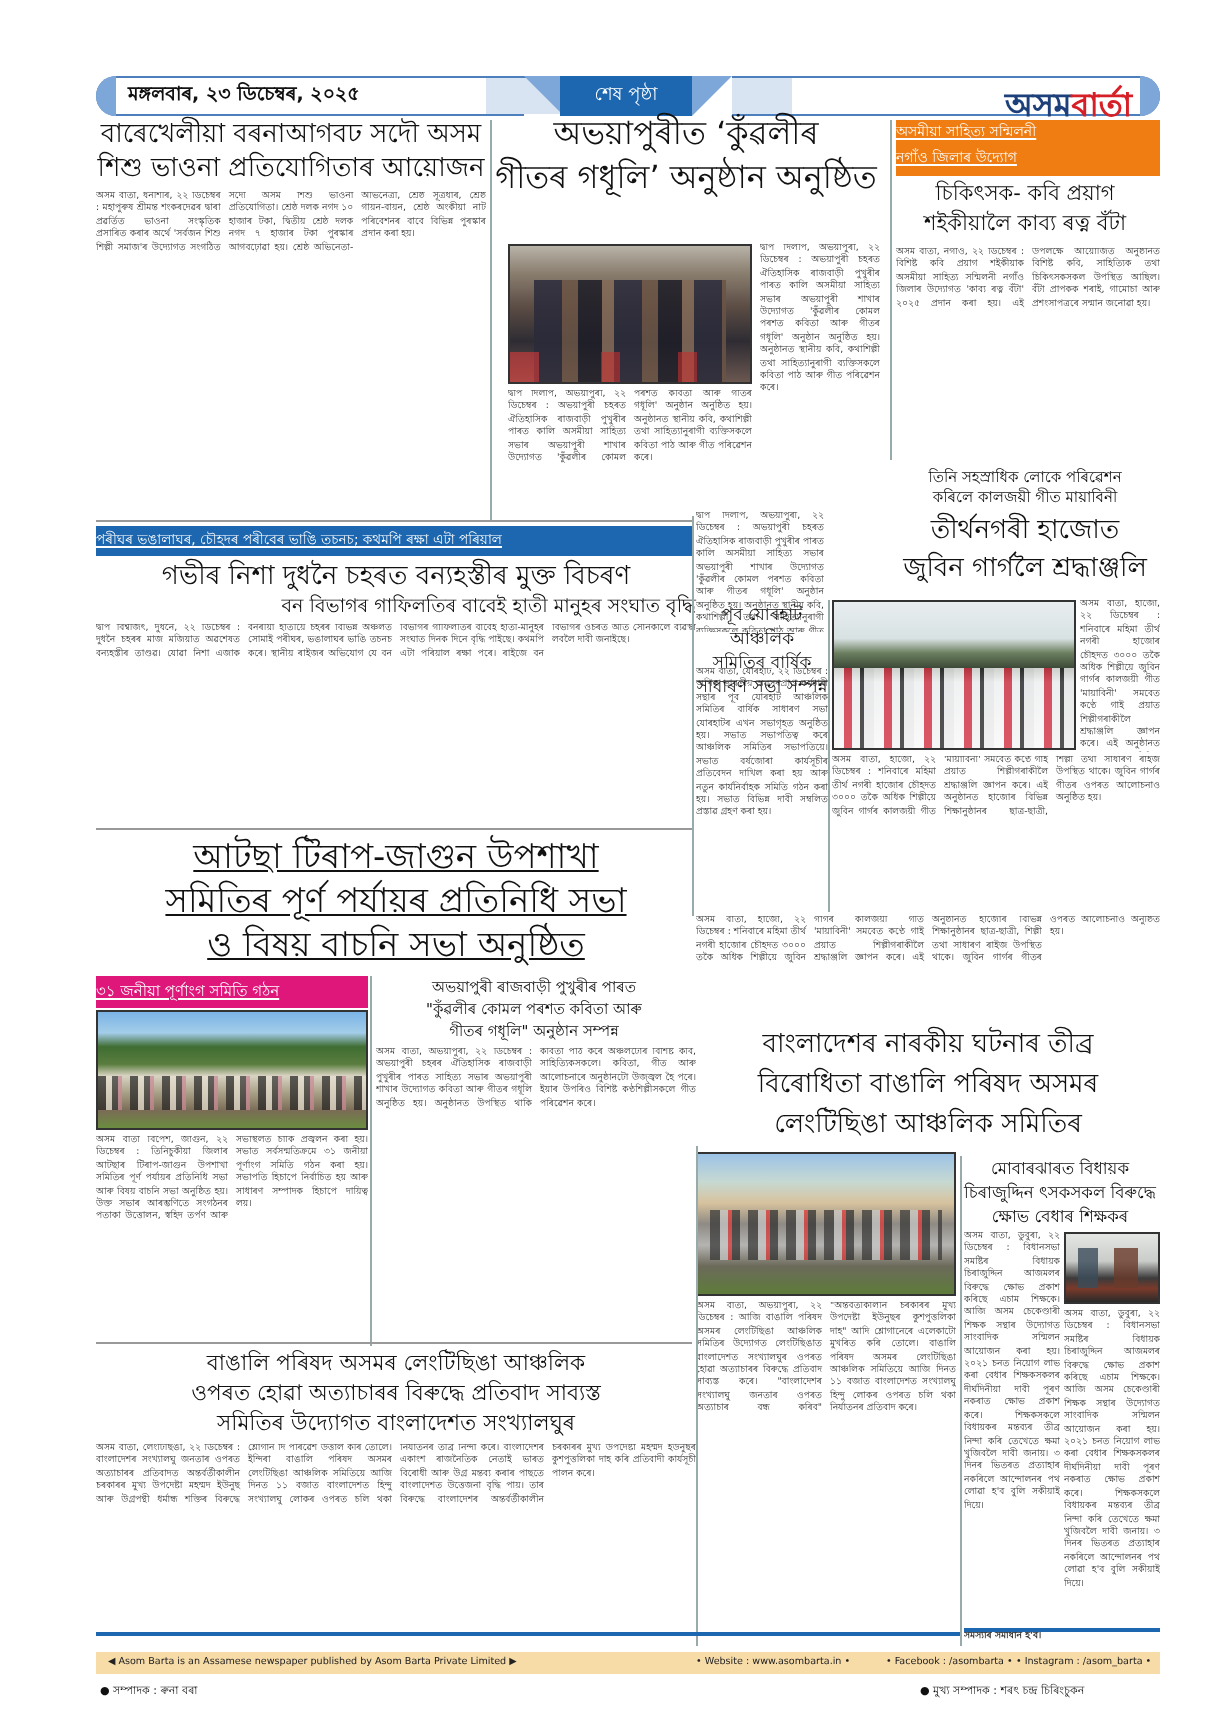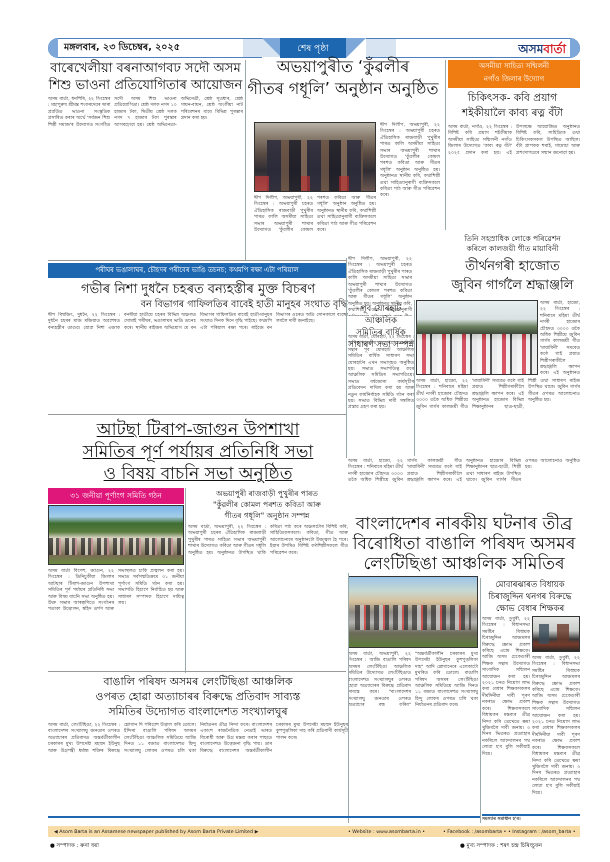--- a/index.html
+++ b/index.html
@@ -13,31 +13,31 @@
   .header-left { position: absolute; left: 0; top: 0; width: 214px; height: 20px; border: 1px solid #4d7fbd; border-right: none; border-radius: 10px 0 0 10px; background: linear-gradient(#fff, #fff); }
   .header-left::before { content: ""; position: absolute; left: -1px; top: -1px; width: 10px; height: 20px; border-radius: 10px 0 0 10px; background: #7da7d9; }
   .date-text { position: absolute; left: 16px; top: 2px; font-size: 9.5px; font-weight: bold; color: #111; }
   .header-grey { position: absolute; left: 195px; top: 0; width: 55px; height: 19px; background: #d9e4f2; border-top: 1px solid #4d7fbd; }
   .section-tab { position: absolute; left: 232px; top: 0; width: 66px; height: 20px; background: #1d67b0; color: #fff; font-size: 9px; text-align: center; line-height: 20px; clip-path: polygon(0 0, 100% 0, 100% 100%, 0 100%); }
   .section-tab-wedge-l { position: absolute; left: 214px; top: 0; width: 20px; height: 20px; background: #7da7d9; clip-path: polygon(0 0, 100% 0, 100% 100%); }
   .section-tab-wedge-r { position: absolute; left: 298px; top: 0; width: 20px; height: 20px; background: #7da7d9; clip-path: polygon(0 0, 100% 0, 0 100%); }
   .header-right { position: absolute; left: 318px; top: 0; width: 214px; height: 20px; border: 1px solid #4d7fbd; border-left: none; border-radius: 0 10px 10px 0; }
   .header-right::after { content: ""; position: absolute; right: -1px; top: -1px; width: 10px; height: 20px; border-radius: 0 10px 10px 0; background: #7da7d9; }
   .header-light { position: absolute; left: 318px; top: 1px; width: 30px; height: 18px; background: #d9e4f2; }
-  .masthead { position: absolute; right: 14px; top: 2px; font-size: 12px; font-weight: bold; }
+  .masthead { position: absolute; right: 14px; top: 2px; font-size: 16px; font-weight: bold; }
   .masthead .m1 { color: #1d3f7a; }
   .masthead .m2 { color: #d61f26; }
 
   
   .hl { position: absolute; text-align: center; font-family: "DejaVu Sans", sans-serif; font-weight: normal; color: #111; line-height: 1.1; }
   .body-text { position: absolute; font-size: 4.6px; line-height: 6.4px; color: #333; text-align: justify; overflow: hidden; }
   .col-rule { position: absolute; width: 1px; background: #9aa; }
   .hrule { position: absolute; height: 1px; background: #444; }
   .photo { position: absolute; overflow: hidden; border: 1px solid #333; }
-  .banner { position: absolute; color: #fff; text-align: center; font-size: 9px; line-height: 14px; }
+  .banner { position: absolute; color: #fff; font-size: 9px; line-height: 14px; text-decoration: underline; }
 
   .photo-crowd-officials { background: linear-gradient(180deg, #b9b3a8 0%, #8a7e6f 20%, #5b4c44 45%, #2e2c33 70%, #6b5750 100%); }
   .photo-crowd-officials::before { content: ""; position: absolute; left: 10%; top: 25%; width: 80%; height: 75%; background: repeating-linear-gradient(90deg, #2a2a3a 0 14px, #6a5445 14px 22px, #1d1d27 22px 34px, #846a58 34px 40px); opacity: .85; }
   .photo-crowd-officials::after { content: ""; position: absolute; left: 0; bottom: 0; width: 100%; height: 22%; background: linear-gradient(90deg, #d93a3a 0 12%, transparent 12% 38%, #c42f2f 38% 46%, transparent 46% 70%, #c42f2f 70% 78%, transparent 78%); opacity: .6; }
   .photo-rally { background: linear-gradient(180deg, #e9eef0 0%, #d8e2e2 25%, #6b7f5f 35%, #3d4a39 45%, #c4c8cc 55%, #e8e8e8 100%); }
   .photo-rally::after { content: ""; position: absolute; left: 0; top: 45%; width: 100%; height: 55%; background: repeating-linear-gradient(90deg, #ffffff 0 5px, #d6283b 5px 9px, #fafafa 9px 13px, #222 13px 15px, #f3f3f3 15px 20px); opacity: .75; }
   .photo-school { background: linear-gradient(180deg, #7ab4e6 0%, #a3cde9 18%, #3f6d32 30%, #5a7d3f 45%, #d9d3c2 55%, #a79f85 70%, #7a6c55 85%, #6a8d3f 100%); }
   .photo-school::after { content: ""; position: absolute; left: 0; top: 55%; width: 100%; height: 30%; background: repeating-linear-gradient(90deg, #222 0 4px, #e8e1d4 4px 7px, #333 7px 10px, #cc8899 10px 12px, transparent 12px 16px); opacity: .7; }
   .photo-protest { background: linear-gradient(180deg, #9cc3e6 0%, #c7d9d2 20%, #d7c29d 35%, #8e8a84 50%, #b5b4b2 65%, #6c6a5a 80%, #5e7c3a 100%); }
   .photo-protest::after { content: ""; position: absolute; left: 5%; top: 40%; width: 90%; height: 35%; background: repeating-linear-gradient(90deg, #333 0 5px, #c9c9c9 5px 9px, #d33 9px 11px, #2b2b2b 11px 15px, transparent 15px 19px); opacity: .7; }
@@ -124,31 +124,31 @@
   <div class="body-text" style="left:0;top:530px;width:136px;height:102px;column-count:2;column-gap:4px;">অসম বাৰ্তা বিপেশ, জাগুন, ২২ ডিচেম্বৰ : তিনিচুকীয়া জিলাৰ আটছাৰ টিৰাপ-জাগুন উপশাখা সমিতিৰ পূৰ্ণ পৰ্যায়ৰ প্ৰতিনিধি সভা আৰু বিষয় বাচনি সভা অনুষ্ঠিত হয়। উক্ত সভাৰ আৰম্ভণিতে সংগঠনৰ পতাকা উত্তোলন, স্বহিদ তৰ্পণ আৰু সভাস্থলত চাকি প্ৰজ্বলন কৰা হয়। সভাত সৰ্বসন্মতিক্ৰমে ৩১ জনীয়া পূৰ্ণাংগ সমিতি গঠন কৰা হয়। সভাপতি হিচাপে নিৰ্বাচিত হয় আৰু সাধাৰণ সম্পাদক হিচাপে দায়িত্ব লয়।</div>
 
   <div class="hl" style="left:138px;top:450px;width:162px;font-size:7.5px;line-height:11px;">
     <div>অভয়াপুৰী ৰাজবাড়ী পুখুৰীৰ পাৰত</div>
     <div>"কুঁৱলীৰ কোমল পৰশত কবিতা আৰু</div>
     <div>গীতৰ গধূলি" অনুষ্ঠান সম্পন্ন</div>
   </div>
   <div class="body-text" style="left:140px;top:486px;width:160px;height:146px;column-count:2;column-gap:4px;">অসম বাৰ্তা, অভয়াপুৰী, ২২ ডিচেম্বৰ : অভয়াপুৰী চহৰৰ ঐতিহাসিক ৰাজবাড়ী পুখুৰীৰ পাৰত সাহিত্য সভাৰ অভয়াপুৰী শাখাৰ উদ্যোগত কবিতা আৰু গীতৰ গধূলি অনুষ্ঠিত হয়। অনুষ্ঠানত উপস্থিত থাকি কবিতা পাঠ কৰে অঞ্চলটোৰ বিশিষ্ট কবি, সাহিত্যিকসকলে। কবিতা, গীত আৰু আলোচনাৰে অনুষ্ঠানটো উজ্জ্বল হৈ পৰে। ইয়াৰ উপৰিও বিশিষ্ট কণ্ঠশিল্পীসকলে গীত পৰিৱেশন কৰে।</div>
 
   <div class="body-text" style="left:300px;top:420px;width:232px;height:54px;column-count:4;column-gap:4px;">অসম বাৰ্তা, হাজো, ২২ ডিচেম্বৰ : শনিবাৰে মহিমা তীৰ্থ নগৰী হাজোৰ চৌহদত ৩০০০ তকৈ অধিক শিল্পীয়ে জুবিন গাৰ্গৰ কালজয়ী গীত 'মায়াবিনী' সমবেত কণ্ঠে গাই প্ৰয়াত শিল্পীগৰাকীলৈ শ্ৰদ্ধাঞ্জলি জ্ঞাপন কৰে। এই অনুষ্ঠানত হাজোৰ বিভিন্ন শিক্ষানুষ্ঠানৰ ছাত্ৰ-ছাত্ৰী, শিল্পী তথা সাধাৰণ ৰাইজ উপস্থিত থাকে। জুবিন গাৰ্গৰ গীতৰ ওপৰত আলোচনাও অনুষ্ঠিত হয়।</div>
-  <div class="hl" style="left:300px;top:475px;width:232px;font-size:17px;line-height:20px;">
+  <div class="hl" style="left:300px;top:475px;width:232px;font-size:13px;line-height:20px;">
     <div>বাংলাদেশৰ নাৰকীয় ঘটনাৰ তীব্ৰ</div>
     <div>বিৰোধিতা বাঙালি পৰিষদ অসমৰ</div>
     <div>লেংটিছিঙা আঞ্চলিক সমিতিৰ</div>
   </div>
   <div class="photo photo-protest" style="left:300px;top:538px;width:130px;height:72px;"></div>
   <div class="body-text" style="left:300px;top:613px;width:130px;height:170px;column-count:2;column-gap:4px;">অসম বাৰ্তা, অভয়াপুৰী, ২২ ডিচেম্বৰ : আজি বাঙালি পৰিষদ অসমৰ লেংটিছিঙা আঞ্চলিক সমিতিৰ উদ্যোগত লেংটিছিঙাত বাংলাদেশত সংখ্যালঘুৰ ওপৰত হোৱা অত্যাচাৰৰ বিৰুদ্ধে প্ৰতিবাদ সাব্যস্ত কৰে। "বাংলাদেশৰ সংখ্যালঘু জনতাৰ ওপৰত অত্যাচাৰ বন্ধ কৰিব" "অন্তৰ্বৰ্তীকালীন চৰকাৰৰ মুখ্য উপদেষ্টা ইউনুছৰ কুশপুত্তলিকা দাহ" আদি শ্লোগানেৰে এলেকাটো মুখৰিত কৰি তোলে। বাঙালি পৰিষদ অসমৰ লেংটিছিঙা আঞ্চলিক সমিতিয়ে আজি দিনত ১১ বজাত বাংলাদেশত সংখ্যালঘু হিন্দু লোকৰ ওপৰত চলি থকা নিৰ্যাতনৰ প্ৰতিবাদ কৰে।</div>
 
   <div class="hl" style="left:432px;top:540px;width:100px;font-size:8.3px;line-height:12px;">
     <div>মোবাৰঝাৰত বিধায়ক</div>
-    <div>চিৰাজুদ্দিন থনগৰ বিৰুদ্ধে</div>
+    <div>চিৰাজুদ্দিন ৎসকসকল বিৰুদ্ধে</div>
     <div>ক্ষোভ বেধাৰ শিক্ষকৰ</div>
   </div>
   <div class="body-text" style="left:434px;top:578px;width:48px;height:200px;">অসম বাৰ্তা, ডুবুৰী, ২২ ডিচেম্বৰ : বিধানসভা সমষ্টিৰ বিধায়ক চিৰাজুদ্দিন আজমলৰ বিৰুদ্ধে ক্ষোভ প্ৰকাশ কৰিছে এচাম শিক্ষকে। আজি অসম চেকেণ্ডাৰী শিক্ষক সন্থাৰ উদ্যোগত সাংবাদিক সন্মিলন আয়োজন কৰা হয়। ২০২১ চনত নিয়োগ লাভ কৰা বেধাৰ শিক্ষকসকলৰ দীৰ্ঘদিনীয়া দাবী পূৰণ নকৰাত ক্ষোভ প্ৰকাশ কৰে। শিক্ষকসকলে বিধায়কৰ মন্তব্যৰ তীব্ৰ নিন্দা কৰি তেখেতে ক্ষমা খুজিবলৈ দাবী জনায়। ৩ দিনৰ ভিতৰত প্ৰত্যাহাৰ নকৰিলে আন্দোলনৰ পথ লোৱা হ'ব বুলি সকীয়াই দিয়ে।</div>
   <div class="photo photo-press" style="left:484px;top:578px;width:48px;height:36px;"></div>
   <div class="body-text" style="left:484px;top:617px;width:48px;height:160px;">অসম বাৰ্তা, ডুবুৰী, ২২ ডিচেম্বৰ : বিধানসভা সমষ্টিৰ বিধায়ক চিৰাজুদ্দিন আজমলৰ বিৰুদ্ধে ক্ষোভ প্ৰকাশ কৰিছে এচাম শিক্ষকে। আজি অসম চেকেণ্ডাৰী শিক্ষক সন্থাৰ উদ্যোগত সাংবাদিক সন্মিলন আয়োজন কৰা হয়। ২০২১ চনত নিয়োগ লাভ কৰা বেধাৰ শিক্ষকসকলৰ দীৰ্ঘদিনীয়া দাবী পূৰণ নকৰাত ক্ষোভ প্ৰকাশ কৰে। শিক্ষকসকলে বিধায়কৰ মন্তব্যৰ তীব্ৰ নিন্দা কৰি তেখেতে ক্ষমা খুজিবলৈ দাবী জনায়। ৩ দিনৰ ভিতৰত প্ৰত্যাহাৰ নকৰিলে আন্দোলনৰ পথ লোৱা হ'ব বুলি সকীয়াই দিয়ে।</div>
   <div class="hrule" style="left:434px;top:776px;width:98px;background:#1d67b0;height:1.5px;"></div>
   <div class="body-text" style="left:434px;top:778px;width:98px;height:8px;font-weight:bold;">সমস্যাৰ সমাধান হ'ব।</div>
 
   <div class="hl" style="left:0;top:636px;width:300px;font-size:10.8px;line-height:15px;">
     <div>বাঙালি পৰিষদ অসমৰ লেংটিছিঙা আঞ্চলিক</div>

